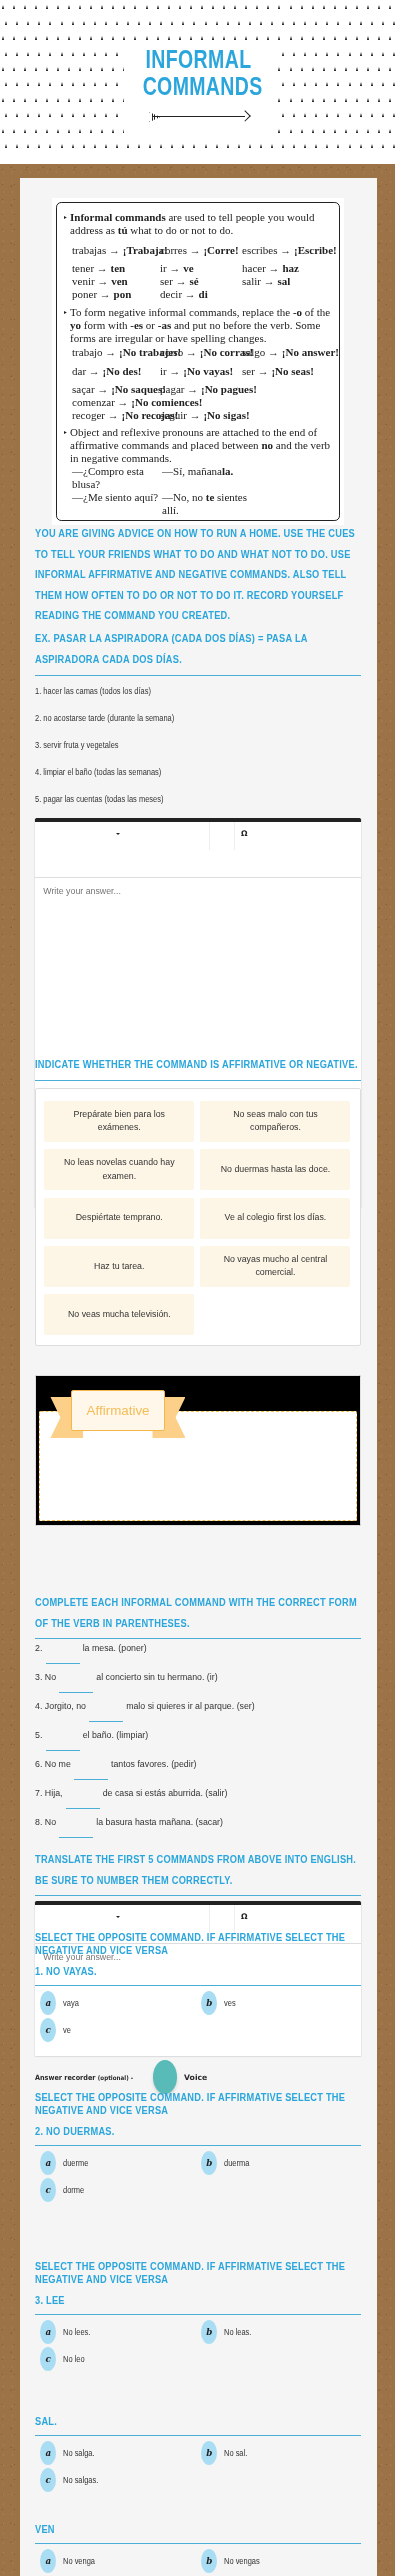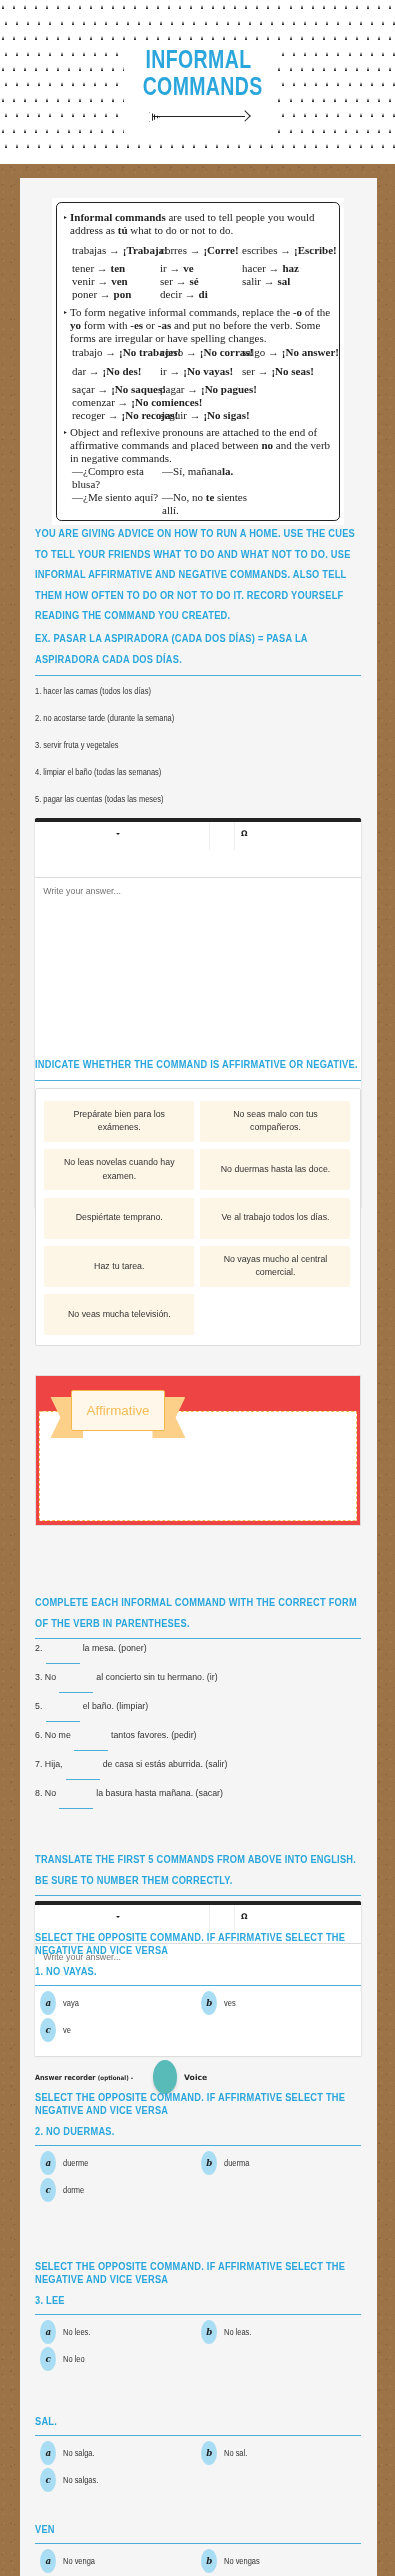--- a/index.html
+++ b/index.html
@@ -118,21 +118,21 @@
     padding: 11.3px 8.2px 10.3px 8.2px;
     display: grid; grid-template-columns: 150px 150px; column-gap: 6.2px; row-gap: 7.2px;
   }
   .sort-card {
     background: #fdf6e6; border-radius: 2.1px; min-height: 41px;
     display: flex; align-items: center; justify-content: center; text-align: center;
     font-family: "Liberation Sans", sans-serif; font-size: 8.8px; color: #333;
     padding: 7.2px 10.3px; line-height: 13.4px; cursor: grab;
   }
   .bins {
-    margin-top: 0; background: #ef4444; border: 0.5px solid #e0e0e0; border-radius: 1.5px;
+    margin-top: 0; background: #000000; border: 0.5px solid #e0e0e0; border-radius: 1.5px;
     padding: 6.2px 3.1px 4.1px 3.1px; display: flex; gap: 5.2px; height: 151px;
   }
   .bin { flex: 1; position: relative; }
   .bin-box { position: absolute; left: 0; right: 0; top: 28px; bottom: 0; border: 1px dashed; border-radius: 1.5px; background: #fff; }
   .bin-ribbon { position: absolute; left: 11.3px; top: 7.2px; width: 135px; height: 41px; }
   .rib-tail { position: absolute; top: 7.2px; width: 33px; height: 41px; }
   .rib-tail.left { left: 0; clip-path: polygon(0 0, 100% 0, 100% 100%, 0 100%, 30% 50%); }
   .rib-tail.right { right: 0; clip-path: polygon(0 0, 100% 0, 70% 50%, 100% 100%, 0 100%); }
   .rib-face {
     position: absolute; left: 20.6px; top: 0; width: 94px; height: 41px;
@@ -642,21 +642,21 @@
 
   <div class="section" style="top:876px">
     <div class="hand-title">Indicate whether the command is affirmative or negative.</div>
     <div class="rule" style="margin-top:5.2px"></div>
     <div class="sort-box" id="sort-box">
         <div class="sort-card">Prepárate bien para los exámenes.</div>
         <div class="sort-card">No seas malo con tus compañeros.</div>
         <div class="sort-card">No leas novelas cuando hay examen.</div>
         <div class="sort-card">No duermas hasta las doce.</div>
         <div class="sort-card">Despiértate temprano.</div>
-        <div class="sort-card">Ve al trabajo todos los días.</div>
+        <div class="sort-card">Ve al colegio first los días.</div>
         <div class="sort-card">Haz tu tarea.</div>
         <div class="sort-card">No vayas mucho al central comercial.</div>
         <div class="sort-card">No veas mucha televisión.</div>
       </div>
     <div style="height:29px"></div>
     <div class="bins">
       <div class="bin aff">
         <div class="bin-box"></div>
         <div class="bin-ribbon">
           <div class="rib-tail left"></div>
@@ -675,20 +675,25 @@
           <span class="t">2.</span>
           <input class="blank" type="text" style="border-top: none; border-right: none; border-bottom: 0.5px solid rgb(74, 174, 214); border-left: none; border-image: initial; background: transparent; margin-top: 7.2px; width: 34px;">
           <span class="t">la mesa. (poner)</span>
         </div>
         <div class="fill-row">
           <span class="t">3. No</span>
           <input class="blank" type="text" style="border-top: none; border-right: none; border-bottom: 0.5px solid rgb(74, 174, 214); border-left: none; border-image: initial; background: transparent; margin-top: 7.2px; width: 34px;">
           <span class="t">al concierto sin tu hermano. (ir)</span>
         </div>
         <div class="fill-row">
+          <span class="t">4. Jorgito, no</span>
+          <input class="blank" type="text" style="border-top: none; border-right: none; border-bottom: 0.5px solid rgb(74, 174, 214); border-left: none; border-image: initial; background: transparent; margin-top: 7.2px; width: 34px;">
+          <span class="t">malo si quieres ir al parque. (ser)</span>
+        </div>
+        <div class="fill-row">
           <span class="t">5.</span>
           <input class="blank" type="text" style="border-top: none; border-right: none; border-bottom: 0.5px solid rgb(74, 174, 214); border-left: none; border-image: initial; background: transparent; margin-top: 7.2px; width: 34px;">
           <span class="t">el baño. (limpiar)</span>
         </div>
         <div class="fill-row">
           <span class="t">6. No me</span>
           <input class="blank" type="text" style="border-top: none; border-right: none; border-bottom: 0.5px solid rgb(74, 174, 214); border-left: none; border-image: initial; background: transparent; margin-top: 7.2px; width: 34px;">
           <span class="t">tantos favores. (pedir)</span>
         </div>
         <div class="fill-row">

